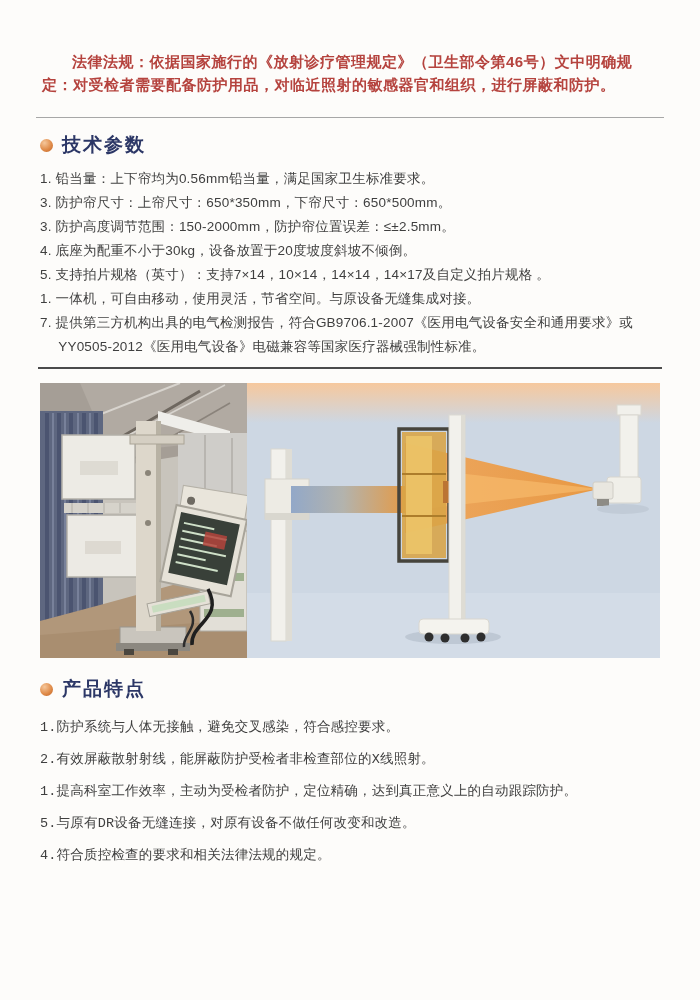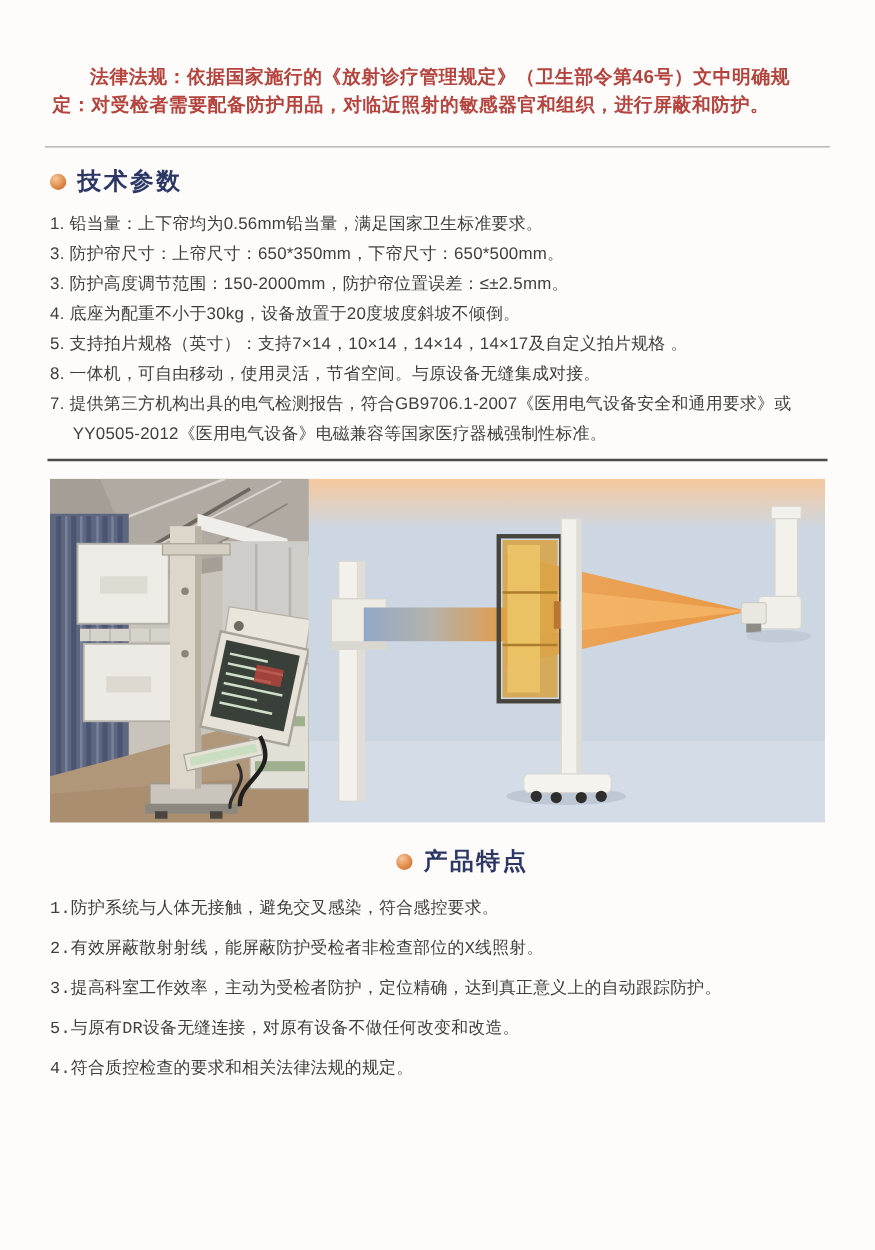--- a/index.html
+++ b/index.html
@@ -10,21 +10,21 @@
   .legal-notice {
     margin:50px 42px 0 42px;
     font-size:15px; line-height:23px; font-weight:bold;
     color:#b5433e; text-indent:2em; letter-spacing:0.5px;
   }
 
   .divider-light { margin:21px 36px 0 36px; border:none; border-top:1px solid #a7a7a7; }
   .divider-dark  { margin:8px 38px 0 38px;  border:none; border-top:2px solid #4b4b4b; }
 
   .section-header { display:flex; align-items:center; gap:9px; margin:14px 0 0 40px; }
-  .section-header.features { margin-top:18px;justify-content:center; }
+  .section-header.features { margin-top:18px; }
   .bullet-sphere {
     width:13px; height:13px; border-radius:50%;
     background:radial-gradient(circle at 35% 30%, #f5c79b, #e08c4a 55%, #bf5f20);
     flex:0 0 13px;
   }
   .section-title { font-size:19px; font-weight:bold; color:#2c3766; letter-spacing:2px; }
 
   ul.spec-list { list-style:none; margin:9px 40px 0 40px; }
   ul.spec-list li {
     font-size:13.5px; line-height:24px; color:#3f3f3f;
@@ -53,21 +53,21 @@
     <span class="bullet-sphere"></span>
     <span class="section-title">技术参数</span>
   </div>
 
   <ul class="spec-list">
     <li>1. 铅当量：上下帘均为0.56mm铅当量，满足国家卫生标准要求。</li>
     <li>3. 防护帘尺寸：上帘尺寸：650*350mm，下帘尺寸：650*500mm。</li>
     <li>3. 防护高度调节范围：150-2000mm，防护帘位置误差：≤±2.5mm。</li>
     <li>4. 底座为配重不小于30kg，设备放置于20度坡度斜坡不倾倒。</li>
     <li>5. 支持拍片规格（英寸）：支持7×14，10×14，14×14，14×17及自定义拍片规格 。</li>
-    <li>8. 一体机，可自由移动，使用灵活，节省空间。与原设备无缝集成对接。</li>
+    <li>1. 一体机，可自由移动，使用灵活，节省空间。与原设备无缝集成对接。</li>
     <li>7. 提供第三方机构出具的电气检测报告，符合GB9706.1-2007《医用电气设备安全和通用要求》或YY0505-2012《医用电气设备》电磁兼容等国家医疗器械强制性标准。</li>
   </ul>
 
   <hr class="divider-dark">
 
   <div class="image-row">
 
     <svg width="207" height="275" viewBox="0 0 207 275">
 
       <rect width="207" height="275" fill="#c8c4bc"></rect>
@@ -210,18 +210,18 @@
   </div>
 
   <div class="section-header features">
     <span class="bullet-sphere"></span>
     <span class="section-title">产品特点</span>
   </div>
 
   <ul class="feature-list">
     <li>1.防护系统与人体无接触，避免交叉感染，符合感控要求。</li>
     <li>2.有效屏蔽散射射线，能屏蔽防护受检者非检查部位的X线照射。</li>
-    <li>3.提高科室工作效率，主动为受检者防护，定位精确，达到真正意义上的自动跟踪防护。</li>
+    <li>1.提高科室工作效率，主动为受检者防护，定位精确，达到真正意义上的自动跟踪防护。</li>
     <li>5.与原有DR设备无缝连接，对原有设备不做任何改变和改造。</li>
     <li>4.符合质控检查的要求和相关法律法规的规定。</li>
   </ul>
 
 </div>
 
 </body></html>

